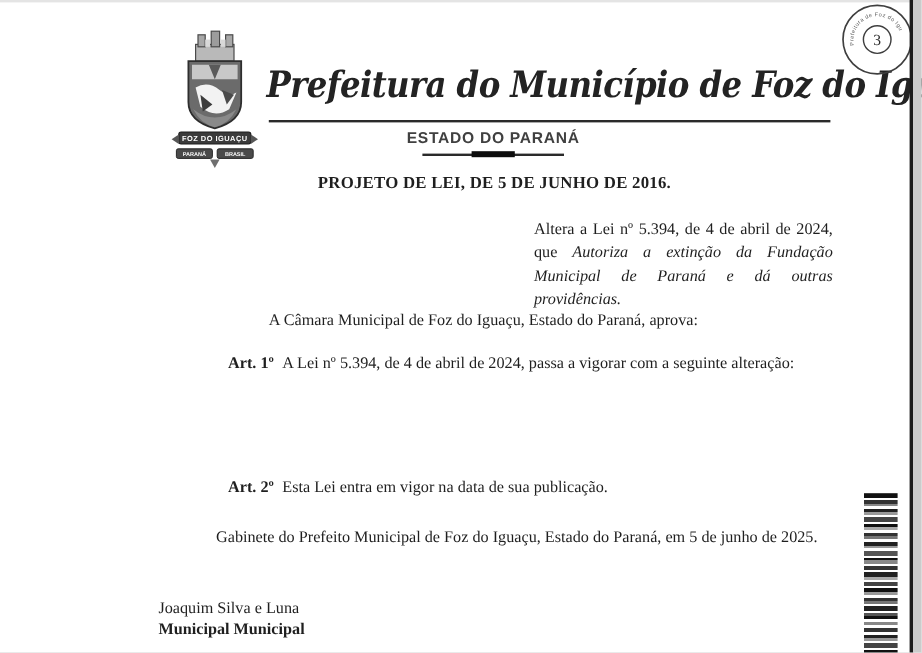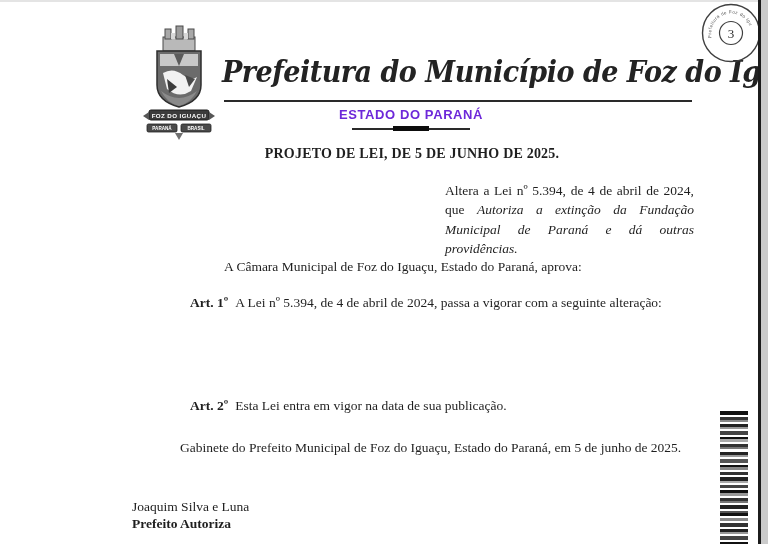--- a/index.html
+++ b/index.html
@@ -23,21 +23,21 @@
     font-style:italic;font-weight:bold;
     font-size:27px;letter-spacing:-0.5px;
     white-space:nowrap;color:#232323;
     transform:scaleY(1.12);transform-origin:left top;
   }
   .script-underline{position:absolute;left:224px;top:100px;width:468px;height:2px;background:#2a2a2a;}
   .state-line{
     position:absolute;left:261px;top:107px;width:300px;
     text-align:center;
     font-family:"Liberation Sans", sans-serif;
-    font-size:13px;font-weight:600;letter-spacing:0.6px;color:#6d28d9;
+    font-size:13px;font-weight:600;letter-spacing:0.6px;color:#404040;
   }
   .state-divider{position:absolute;left:352px;top:126px;width:118px;height:5px;}
   .state-divider .thin{position:absolute;left:0;top:2px;width:118px;height:1.6px;background:#2a2a2a;}
   .state-divider .thick{position:absolute;left:41px;top:0;width:36px;height:5px;background:#0d0d0d;}
 
   
   .stamp{position:absolute;left:699px;top:2px;width:64px;height:62px;}
 
   
   .doc-title{
@@ -131,41 +131,41 @@
   <svg class="stamp" viewBox="0 0 64 62" xmlns="http://www.w3.org/2000/svg">
     <circle cx="32" cy="31" r="28.5" fill="none" stroke="#3f3f3f" stroke-width="1.4"></circle>
     <circle cx="32" cy="31" r="11.5" fill="none" stroke="#3f3f3f" stroke-width="1.2"></circle>
     <path id="stampArc" d="M13.2 37.8 A 20 20 0 0 1 50.8 24.2" fill="none"></path>
     <text font-family="Liberation Sans, sans-serif" font-size="4.6" fill="#5a5a5a" letter-spacing="0.4">
       <textPath href="#stampArc" startOffset="2">Prefeitura de Foz do Iguaçu</textPath>
     </text>
     <text x="32" y="35.6" text-anchor="middle" font-family="Liberation Serif, serif" font-size="13" fill="#2b2b2b">3</text>
   </svg>
 
-  <div class="doc-title">PROJETO DE LEI, DE 5 DE JUNHO DE 2025.</div>
+  <div class="doc-title">PROJETO DE LEI, DE 5 DE JUNHO DE 2016.</div>
 
   <div class="ementa">
     <span>Altera a Lei nº 5.394, de 4 de abril de 2024, que </span><span class="it">Autoriza a extinção da Fundação Municipal de Paraná e dá outras providências.</span>
   </div>
 
   <div class="para approval">A Câmara Municipal de Foz do Iguaçu, Estado do Paraná, aprova:</div>
 
   <div class="para art1">
     <span class="blabel">Art. 1º</span><span>A Lei nº 5.394, de 4 de abril de 2024, passa a vigorar com a seguinte alteração:</span>
   </div>
 
 
   <div class="para art2">
     <span class="blabel">Art. 2º</span><span>Esta Lei entra em vigor na data de sua publicação.</span>
   </div>
 
   <div class="para gabinete">Gabinete do Prefeito Municipal de Foz do Iguaçu, Estado do Paraná, em 5 de junho de 2025.</div>
 
   <div class="signature">
     <div>Joaquim Silva e Luna</div>
-    <div class="role">Prefeito Autoriza</div>
+    <div class="role">Municipal Municipal</div>
   </div>
 
   <div class="barcode"></div>
 
   <div class="right-line"></div>
   <div class="right-gray"></div>
 </div>
 
 </body></html>

